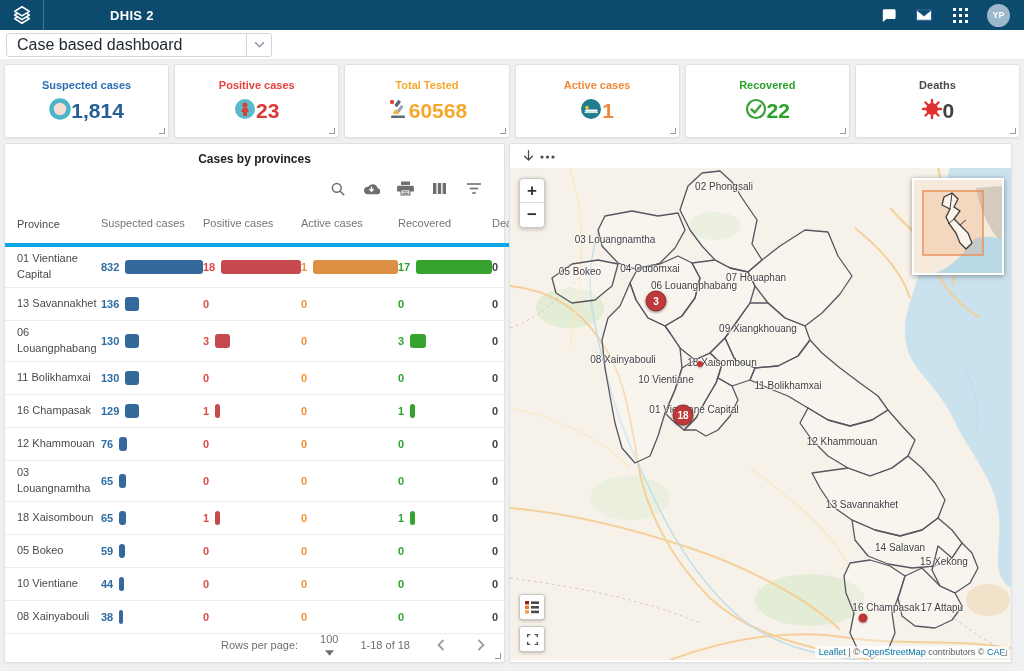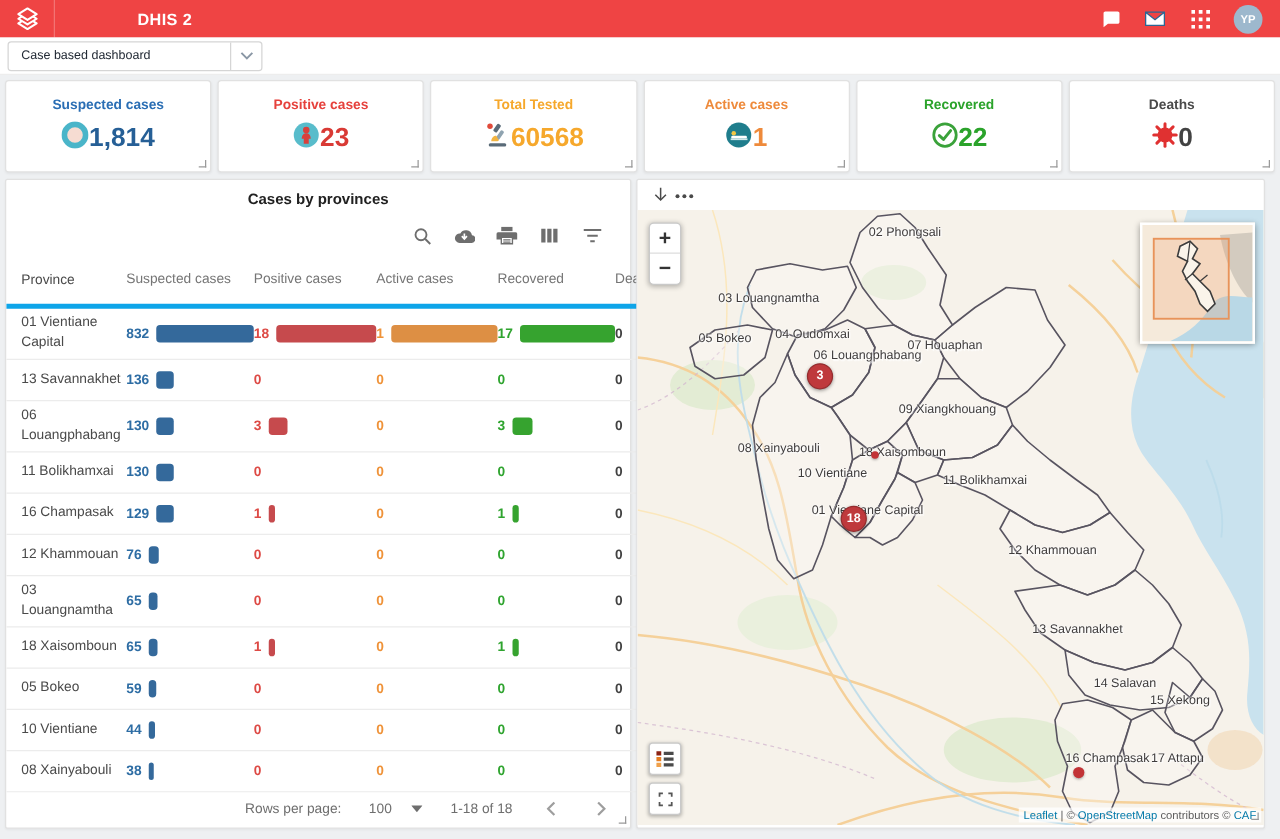--- a/index.html
+++ b/index.html
@@ -1,38 +1,38 @@
 <!DOCTYPE html>
 <html><head>
 <meta charset="utf-8">
 <style>
   * { margin:0; padding:0; box-sizing:border-box; }
   html,body { width:1024px; height:671px; overflow:hidden; background:#eef0f2;
     font-family:"Liberation Sans", sans-serif; }
 
   
-  .topbar { height:30px; background:#ef4444; display:flex; align-items:center; color:#fff; }
+  .topbar { height:30px; background:#0c4a6e; display:flex; align-items:center; color:#fff; }
   .logo-box { width:44px; height:30px; display:flex; align-items:center; justify-content:center;
     border-right:1px solid rgba(255,255,255,.25); }
   .app-title { font-size:13px; font-weight:bold; letter-spacing:.3px; margin-left:66px; }
   .topbar-right { margin-left:auto; display:flex; align-items:center; gap:18px; padding-right:14px; }
   .tb-icon { width:18px; height:18px; display:flex; align-items:center; justify-content:center; cursor:pointer; }
   .search-wrap { display:flex; align-items:center; gap:8px; border-bottom:1px solid rgba(255,255,255,.45);
     padding-bottom:2px; width:238px; }
   .search-wrap input { background:transparent; border:none; outline:none; color:#fff; font-size:12px; width:100%; }
   .search-wrap input::placeholder { color:#a9bfd2; }
   .avatar { width:23px; height:23px; border-radius:50%; background:#9db8cd; color:#fff;
     font-size:9px; font-weight:bold; display:flex; align-items:center; justify-content:center; }
 
   
   .dash-bar { height:30px; background:#fff; display:flex; align-items:center; padding-left:6px;
     border-bottom:1px solid #ededed;}
   .dash-chip { height:24px; display:flex; align-items:center; border:1px solid #d5d5d5; border-radius:3px;
     background:#fff; cursor:pointer; }
-  .dash-chip .lbl { font-size:10px; color:#212934; padding:0 64px 0 10px; }
+  .dash-chip .lbl { font-size:16px; color:#212934; padding:0 64px 0 10px; }
   .dash-chip .divider { width:1px; height:100%; background:#d5d5d5; }
   .dash-chip .chev { width:24px; display:flex; align-items:center; justify-content:center; }
 
   
   .cards-row { display:flex; gap:5px; padding:4px 4px 0 4px; }
   .stat-card { position:relative; flex:1; height:74px; background:#fff; border:1px solid #e1e1e1;
     border-radius:3px; box-shadow:0 1px 2px rgba(0,0,0,.05); display:flex; flex-direction:column;
     align-items:center; justify-content:center; gap:7px; }
   .stat-label { font-size:11px; font-weight:bold; }
   .stat-value-row { display:flex; align-items:center; gap:0; }
@@ -56,21 +56,21 @@
   .tbl { width:560px; overflow:hidden; font-size:11px; }
   .tbl-head { display:flex; color:#757575; padding:14px 0 10px 0; border-bottom:4px solid #0ea5e9; }
   .tbl-row { display:flex; align-items:center; border-bottom:1px solid #ececec; min-height:33px; padding:4px 0; }
   .c-prov { width:96px; padding-left:12px; color:#4a4a4a; line-height:1.45; }
   .c-m1 { width:102px; } .c-m2 { width:98px; } .c-m3 { width:97px; } .c-m4 { width:94px; } .c-m5 { width:70px; }
   .mcell { display:flex; align-items:center; gap:6px; }
   .mnum { font-weight:bold; }
   .mbar { height:14px; border-radius:3px; }
   .tbl-footer { position:absolute; bottom:6px; right:14px; display:flex; align-items:center; gap:22px;
     font-size:11px; color:#6e6e6e; }
-  .rpp-val { display:flex; align-items:center; gap:16px; cursor:pointer; }
+  .rpp-val { display:flex; align-items:center; gap:5px; cursor:pointer;flex-direction:column; }
   .pg-btn { width:18px; height:18px; display:flex; align-items:center; justify-content:center; cursor:pointer; }
 
   
   .map-head { display:flex; align-items:center; padding:4px 10px 2px 10px; }
   .map-head .dl { width:18px; height:18px; cursor:pointer; }
   .map-head .ttl { flex:1; text-align:center; font-size:12px; font-weight:bold; color:#212121; }
   .map-head .more { width:18px; height:18px; cursor:pointer; display:flex; align-items:center; justify-content:center;}
   .map-area { position:relative; width:501px; height:492px; overflow:hidden; background:#f6f2ea; }
   .map-area svg.basemap { position:absolute; left:0; top:0; }
   .map-label { position:absolute; transform:translate(-50%,-50%); font-size:10px; color:#3f3c3c; white-space:nowrap;

